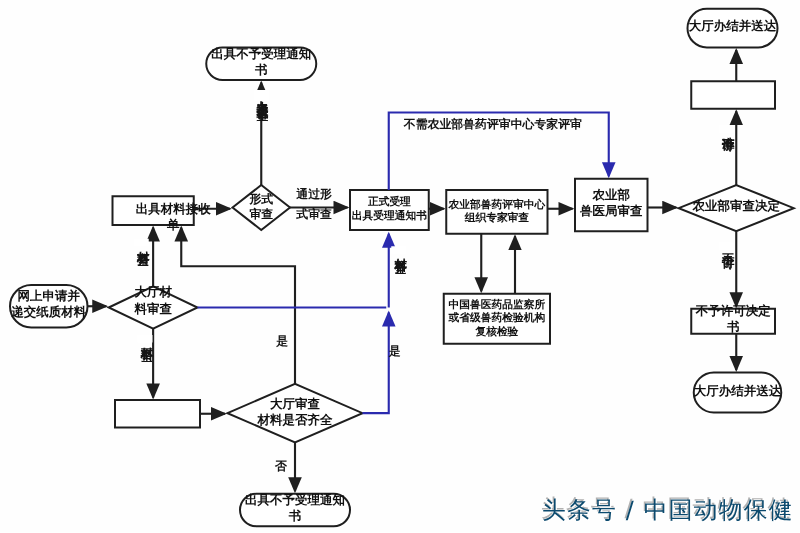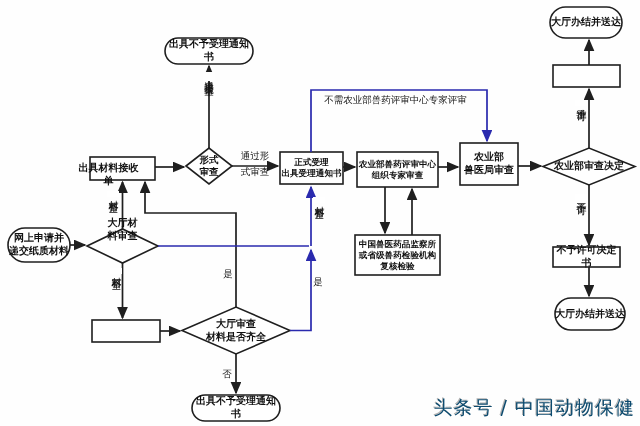--- a/index.html
+++ b/index.html
@@ -7,22 +7,22 @@
     position:relative;width:640px;height:426px;background:#fefefe;overflow:hidden;
     font-family:"DejaVu Sans",sans-serif;color:#111111;
   }
   #wires{position:absolute;left:0;top:0;width:640px;height:426px;}
   .node-label{
     position:absolute;display:flex;align-items:center;justify-content:center;
     text-align:center;font-weight:bold;white-space:pre-line;line-height:1.28;
     color:#111111;pointer-events:none;
   }
   .edge-label{
-    position:absolute;font-weight:normal;color:#151515;white-space:pre-line;
-    text-align:center;line-height:16px;pointer-events:none;
+    position:absolute;font-weight:bold;color:#151515;white-space:pre-line;
+    text-align:left;line-height:16px;pointer-events:none;
   }
   .vlabel{
     writing-mode:vertical-rl;text-orientation:upright;letter-spacing:1px;
     line-height:12px;background:#ffffff;padding:1px 0;
   }
   .fs86{font-size:8.6px;} .fs9{font-size:10px;} .fs95{font-size:9.5px;}
   #watermark{
     position:absolute;right:5px;bottom:5px;font-size:19px;letter-spacing:1px;
     color:#0c4a6e;text-shadow:1px 1px 0 #ffffff,-1px -1px 0 #b2b2b2;
     font-weight:normal;
@@ -87,23 +87,23 @@
     <g fill="none" stroke="#2a2aae" stroke-width="1.7">
       <path d="M311 152 L311 90 L487 90 L487 141" marker-end="url(#abl)"></path>
       <path d="M158 246 L309 246"></path>
       <path d="M290 330.5 L311 330.5 L311 250" marker-end="url(#abl)"></path>
       <path d="M311 246 L311 187" marker-end="url(#abl)"></path>
     </g>
   </svg>
 
   <div class="node-label fs9" style="left:8px;top:228px;width:62px;height:34px;">网上申请并
 递交纸质材料</div>
-  <div class="node-label fs9" style="left:87px;top:213px;width:71px;height:34px;">大厅材
+  <div class="node-label fs9" style="left:87px;top:225px;width:71px;height:34px;">大厅材
 料审查</div>
-  <div class="node-label fs9" style="left:76px;top:157px;width:65px;height:35px;border-radius:11px;">出具材料接收单</div>
+  <div class="node-label fs9" style="left:106px;top:157px;width:65px;height:35px;border-radius:11px;">出具材料接收单</div>
   <div class="node-label fs95" style="left:186px;top:148px;width:46px;height:36px;">形式
 审查</div>
   <div class="node-label fs9" style="left:165px;top:38px;width:88px;height:26px;">出具不予受理通知书</div>
   <div class="node-label fs86" style="left:357px;top:152px;width:81px;height:35px;">农业部兽药评审中心
 组织专家审查</div>
   <div class="node-label fs86" style="left:280px;top:152px;width:63px;height:32px;">正式受理
 出具受理通知书</div>
   <div class="node-label fs86" style="left:355px;top:235px;width:85px;height:40px;">中国兽医药品监察所
 或省级兽药检验机构
 复核检验</div>

